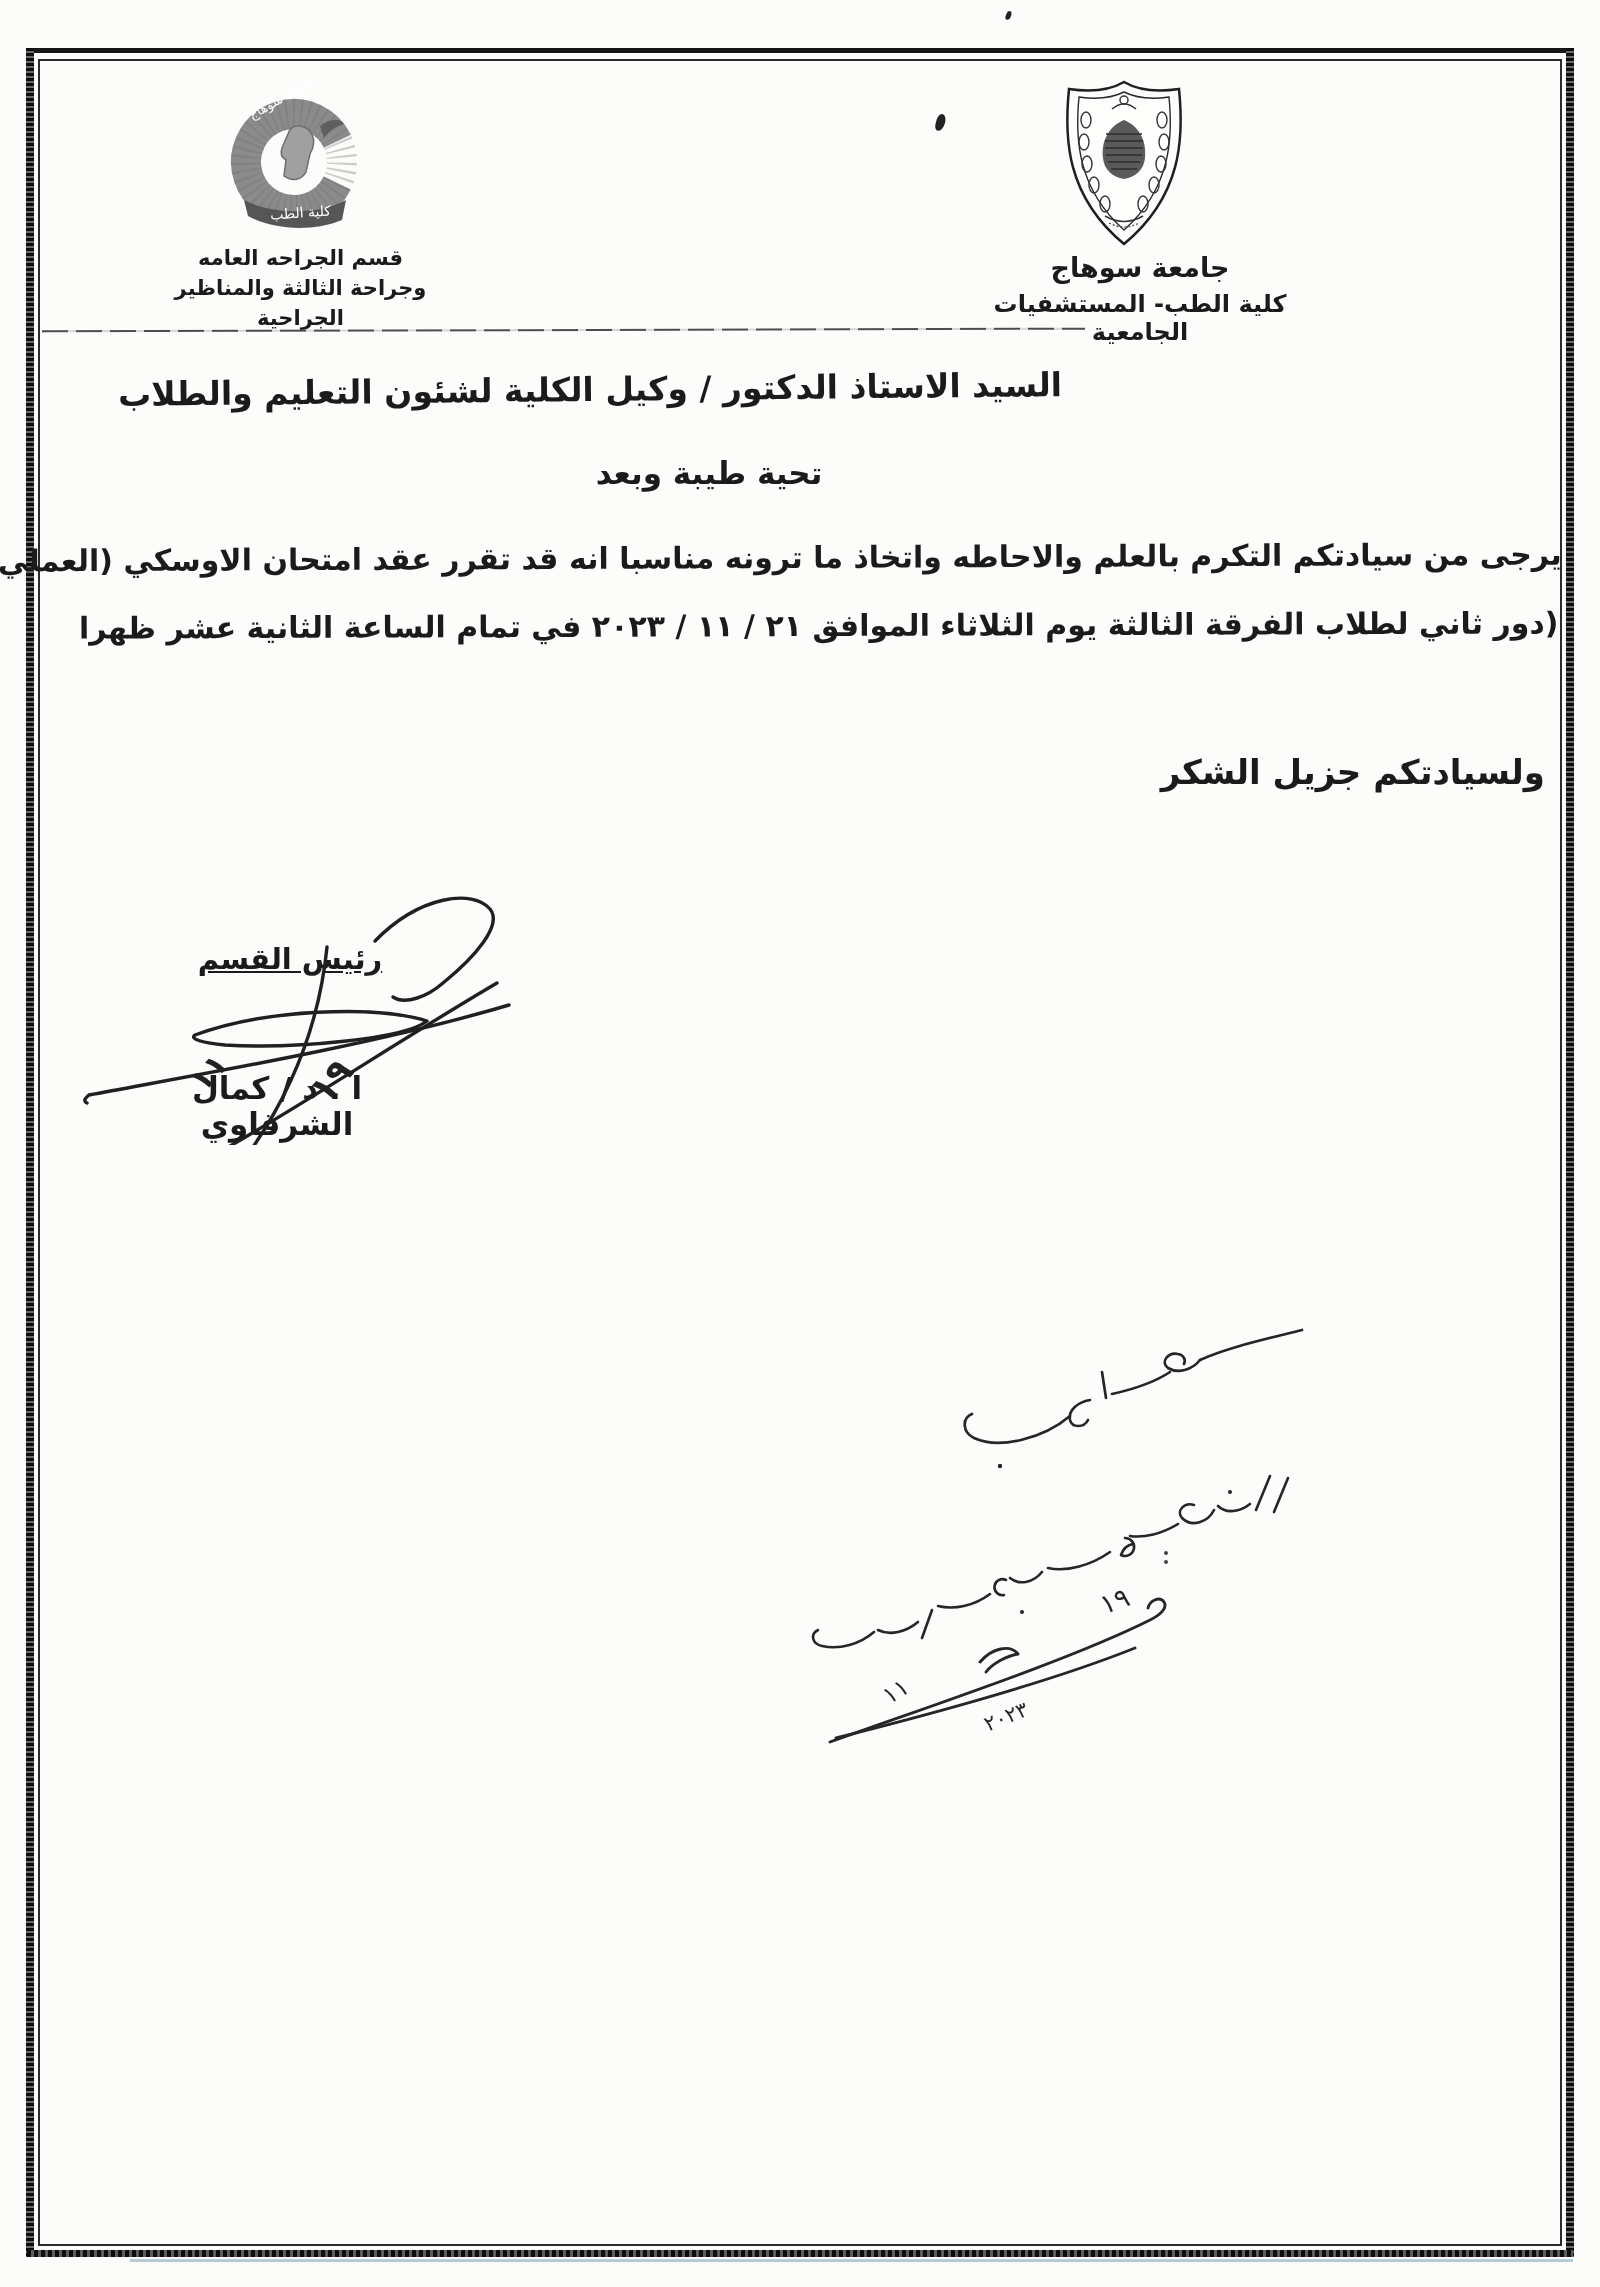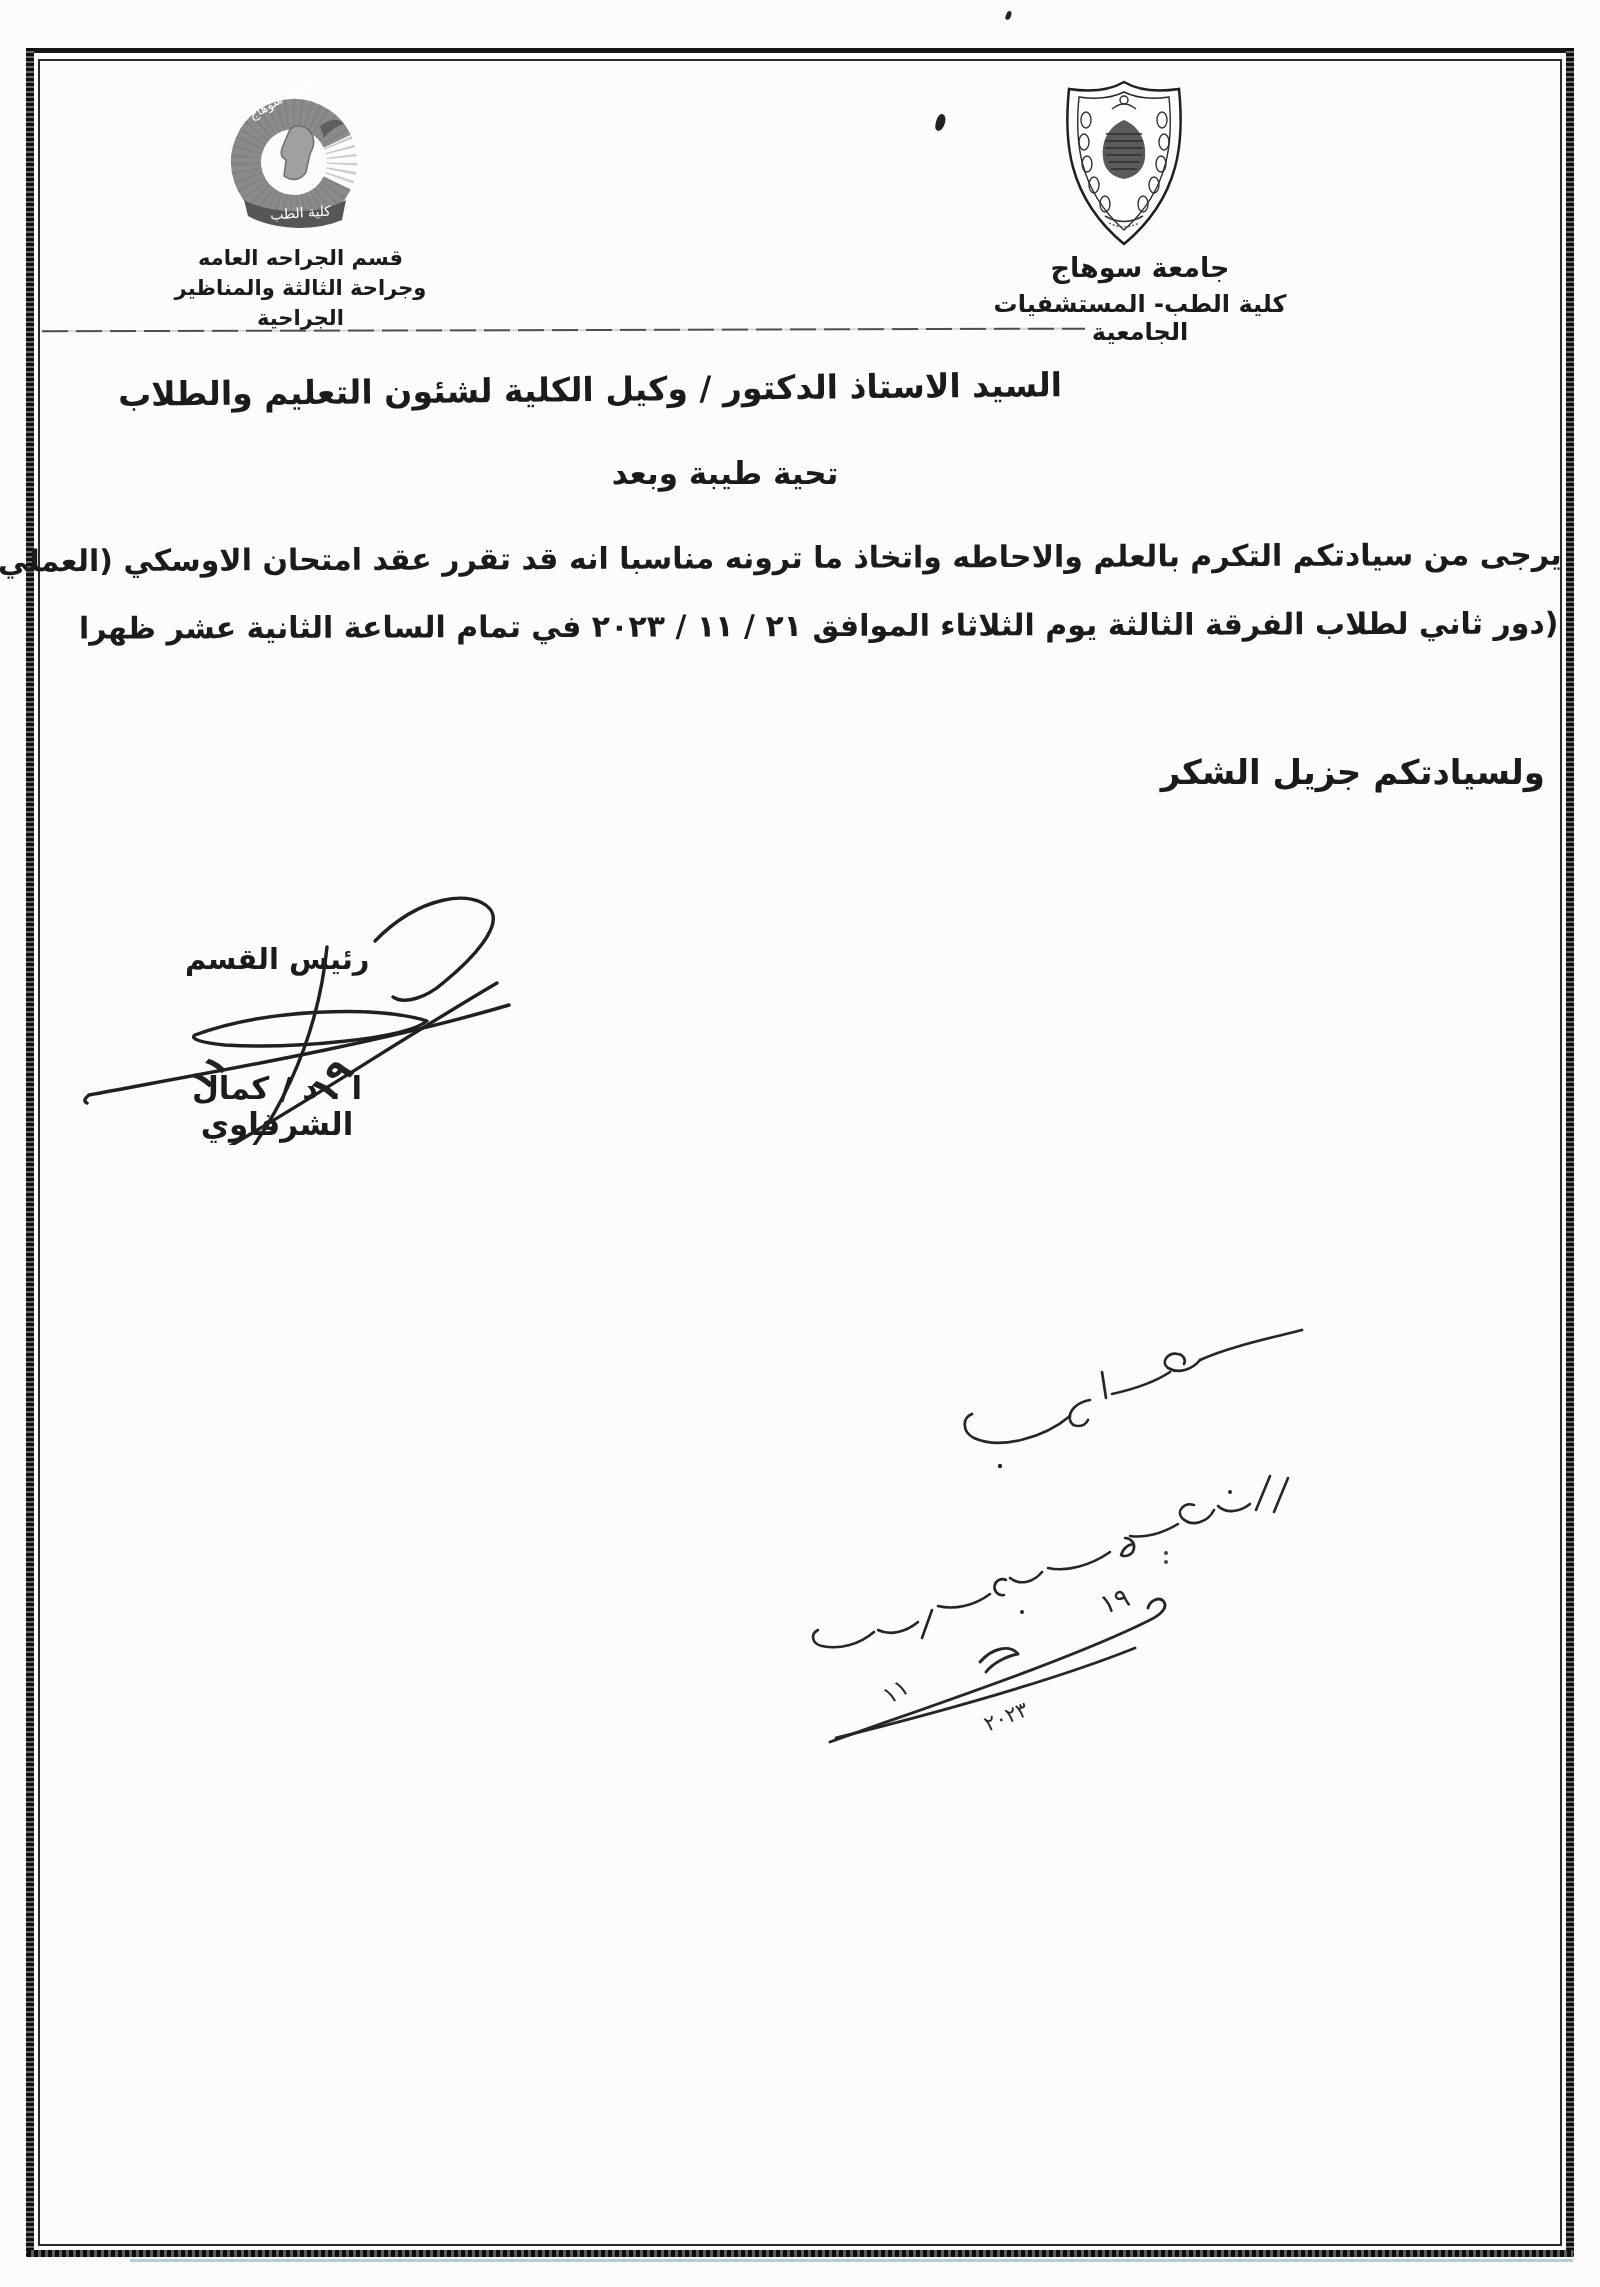--- a/index.html
+++ b/index.html
@@ -26,31 +26,31 @@
   .univ { left:990px; top:252px; width:300px; text-align:center;
           font-size:27px; font-weight:bold; direction:rtl; }
   .fac  { left:950px; top:290px; width:380px; text-align:center;
           font-size:24px; font-weight:bold; direction:rtl; }
   .divider { left:42px; top:329px; width:1043px; height:2px;
              background:repeating-linear-gradient(90deg,#4c4c4c 0 26px,rgba(76,76,76,.22) 26px 34px);
              transform:rotate(-0.15deg); }
   
   .title { left:55px; top:370px; width:1070px; text-align:center;
            font-size:33px; font-weight:bold; direction:rtl; transform:rotate(-0.6deg); }
-  .greeting { left:60px; top:455px; width:1330px; text-align:center;
+  .greeting { left:44px; top:455px; width:1330px; text-align:center;
               font-size:31px; font-weight:bold; direction:rtl; }
   .bodyline { white-space:nowrap; font-size:30px; font-weight:bold; direction:rtl; }
   .b1 { right:38px; top:540px; transform:rotate(-0.25deg); }
   .b2 { right:42px; top:608px; transform:rotate(-0.2deg); }
   .b3 { right:40px; top:682px; }
   .closing { left:145px; top:752px; width:1400px; 
              font-size:34px; font-weight:bold; direction:rtl; }
   
-  .sig-title { left:185px; top:942px; width:210px; text-align:left;
-               font-size:29px; font-weight:bold; direction:rtl; }
+  .sig-title { left:185px; top:942px; width:210px; text-align:center;
+               font-size:29px; font-weight:bold; direction:rtl;text-decoration:underline; }
   .sig-name  { left:112px; top:1070px; width:330px; text-align:center;
                font-size:31px; font-weight:bold; direction:rtl; }
   
   .speck { background:#222; border-radius:50% 50% 60% 40%; }
   .sp1 { left:936px; top:114px; width:9px;  height:17px; transform:rotate(14deg); }
   .sp2 { left:1006px; top:11px; width:5px;  height:9px;  transform:rotate(20deg); }
   .colon i { display:block; width:4px; height:4px; border-radius:50%; background:#444; margin:5px 0; }
   svg text { font-family:"DejaVu Sans", sans-serif; }
 </style>
 </head>

